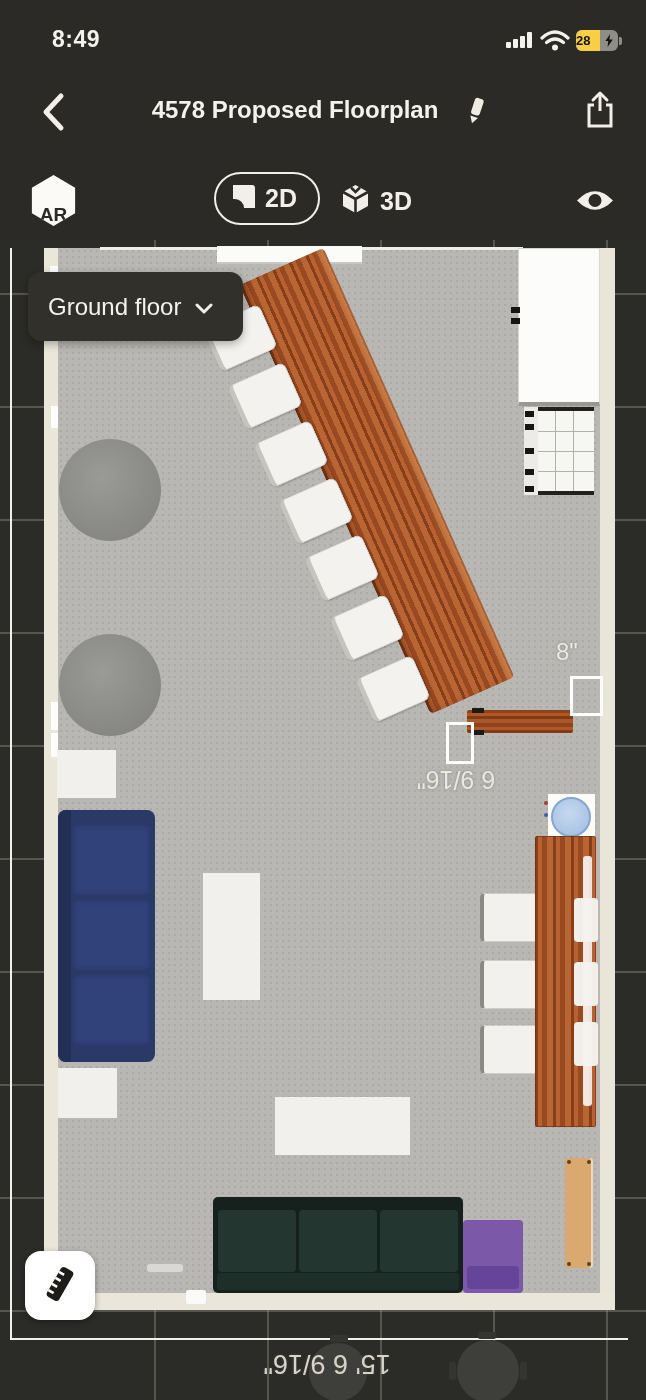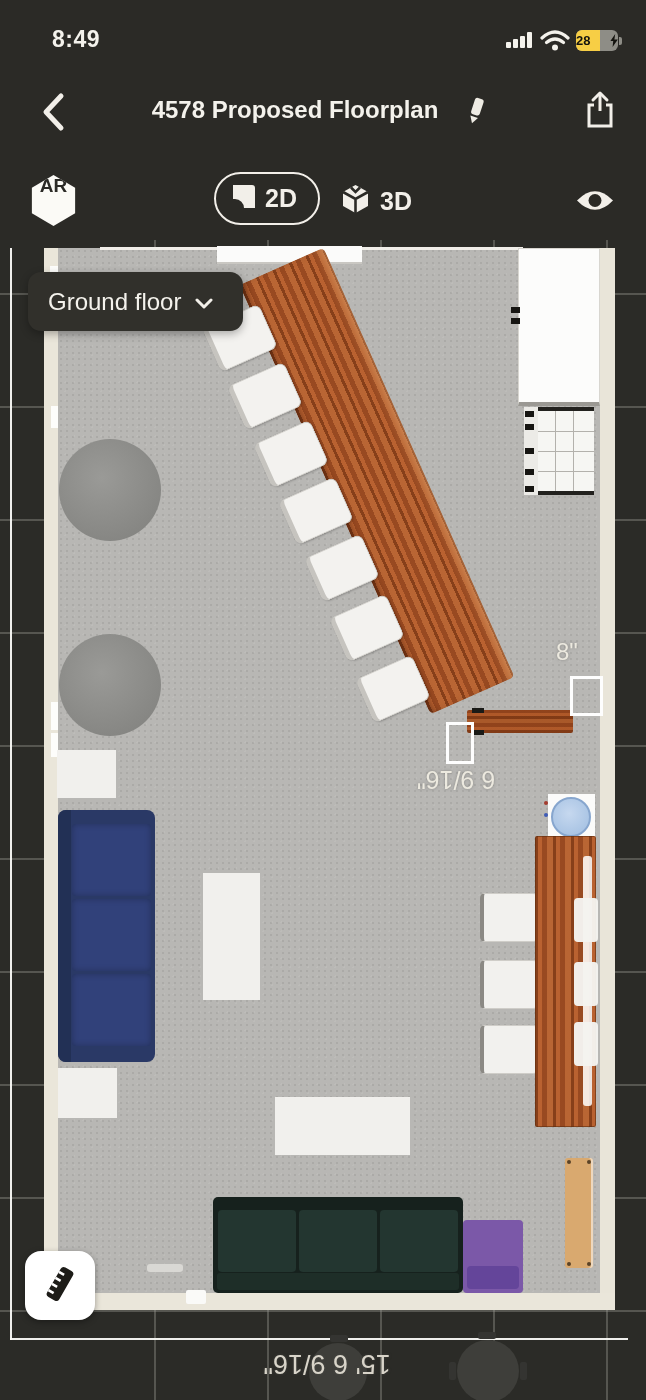--- a/index.html
+++ b/index.html
@@ -4,27 +4,27 @@
 <style>
   html,body{margin:0;padding:0;}
   body{width:646px;height:1400px;background:#2b2a26;font-family:"Liberation Sans",sans-serif;position:relative;overflow:hidden;}
   .abs{position:absolute;}
   
   .time{left:52px;top:26px;color:#f4f2ec;font-size:23px;font-weight:600;letter-spacing:.5px;}
   .sig{left:506px;top:32px;display:flex;align-items:flex-end;gap:2px;height:16px;}
   .sig i{display:block;width:5px;background:#f4f2ec;border-radius:1px;}
   .battery{left:576px;top:30px;width:42px;height:21px;border-radius:6px;background:#8e8d86;overflow:hidden;}
   .battery .fill{position:absolute;left:0;top:0;bottom:0;width:24px;background:#f7ce45;}
-  .battery .pct{position:absolute;left:0;top:0;width:100%;height:100%;display:flex;align-items:center;justify-content:space-between;gap:15px;color:#15140f;font-size:13px;font-weight:700;}
+  .battery .pct{position:absolute;left:0;top:0;width:100%;height:100%;display:flex;align-items:center;justify-content:flex-start;gap:15px;color:#15140f;font-size:13px;font-weight:700;}
   .bnub{left:619px;top:37px;width:3px;height:8px;background:#8e8d86;border-radius:0 2px 2px 0;}
   
   .navtitle{left:120px;top:96px;width:350px;text-align:center;color:#f4f2ec;font-size:24px;font-weight:700;}
   .iconbtn{display:flex;align-items:center;justify-content:center;}
   
-  .arbadge{left:30px;top:175px;width:47px;height:51px;background:#fbfaf6;clip-path:polygon(50% 0,96% 25%,96% 75%,50% 100%,4% 75%,4% 25%);display:flex;align-items:flex-start;justify-content:center;color:#2b2a26;font-size:19px;font-weight:700;}
+  .arbadge{left:30px;top:175px;width:47px;height:51px;background:#fbfaf6;clip-path:polygon(50% 0,96% 25%,96% 75%,50% 100%,4% 75%,4% 25%);display:flex;align-items:flex-end;justify-content:center;color:#2b2a26;font-size:19px;font-weight:700;}
   .pill2d{left:214px;top:172px;width:106px;height:53px;border:2px solid #f2efe9;border-radius:30px;display:flex;align-items:center;gap:9px;padding-left:15px;box-sizing:border-box;}
   .pill2d .lbl,.mode3d .lbl{color:#f2efe9;font-size:25px;font-weight:600;}
   .mode3d{left:340px;top:183px;display:flex;align-items:center;gap:9px;justify-content:center;}
   
   .canvas{left:0;top:240px;width:646px;height:1160px;overflow:hidden;background-color:#2b2b27;
     background-image:
       repeating-linear-gradient(90deg,transparent 0 111px,rgba(155,155,148,.38) 111px 113px),
       repeating-linear-gradient(0deg,transparent 0 111px,rgba(155,155,148,.38) 111px 113px);
     background-position:43px 23px,43px 23px;}
   .wallL{left:44px;top:8px;width:14px;height:1062px;background:#eae6da;}
@@ -44,21 +44,21 @@
   .flip{transform:rotate(180deg);}
   .roundtbl{width:102px;height:102px;border-radius:50%;background:radial-gradient(circle at 42% 38%,#9a9a97,#7f7f7c);}
   .sofaB{left:58px;top:570px;width:97px;height:252px;background:#2a3966;border-radius:8px;}
   .sofaB .back{position:absolute;left:0;top:0;width:13px;height:100%;background:#223055;border-radius:8px 0 0 8px;}
   .sofaB .cush{position:absolute;left:14px;width:79px;height:72px;background:#31417a;border-radius:4px;box-shadow:inset 0 0 6px rgba(0,0,0,.25);}
   .sofaG{left:213px;top:957px;width:250px;height:96px;background:#16211d;border-radius:5px;}
   .sofaG .cush{position:absolute;top:13px;width:78px;height:62px;background:#233630;border-radius:4px;}
   .sofaG .seat{position:absolute;left:4px;top:76px;width:242px;height:17px;background:#1e2e28;border-radius:3px;}
   .dchair{width:53px;height:47px;background:#f2f1ee;border:1px solid #cfcdc8;border-left:4px solid #8b8984;border-radius:5px;}
   .tucked{width:24px;height:44px;background:#f4f3f0;border-radius:4px;opacity:.97;}
-  .pillfloor{left:28px;top:32px;width:215px;height:59px;background:#31302b;border-radius:13px;display:flex;align-items:center;gap:14px;padding-left:20px;box-sizing:border-box;box-shadow:0 3px 8px rgba(0,0,0,.3);}
+  .pillfloor{left:28px;top:32px;width:215px;height:69px;background:#31302b;border-radius:13px;display:flex;align-items:center;gap:14px;padding-left:20px;box-sizing:border-box;box-shadow:0 3px 8px rgba(0,0,0,.3);}
   .pillfloor span{color:#f4f2ec;font-size:24px;font-weight:400;}
   .rulerbtn{left:25px;top:1011px;width:70px;height:69px;background:#fff;border-radius:16px;display:flex;align-items:center;justify-content:center;box-shadow:0 2px 6px rgba(0,0,0,.35);}
   .dimline{background:#fafaf7;opacity:.95;}
   .dimtbl{border-radius:50%;background:#3e3e3a;}
   .stub{background:#343431;border-radius:2px;}
   .gridrack{left:524px;top:167px;width:70px;height:88px;}
   .gridrack .side{position:absolute;left:0;top:0;width:14px;height:100%;background:#ecebe7;}
   .gridrack .panel{position:absolute;left:14px;top:0;width:56px;height:100%;background:#f6f6f3;border-top:4px solid #22211e;border-bottom:4px solid #22211e;box-sizing:border-box;
     background-image:linear-gradient(90deg,transparent 0 17px,#b3b1ac 17px 18px,transparent 18px 35px,#b3b1ac 35px 36px,transparent 36px),
                      linear-gradient(0deg,transparent 0 19px,#b3b1ac 19px 20px,transparent 20px 39px,#b3b1ac 39px 40px,transparent 40px 59px,#b3b1ac 59px 60px,transparent 60px);}

